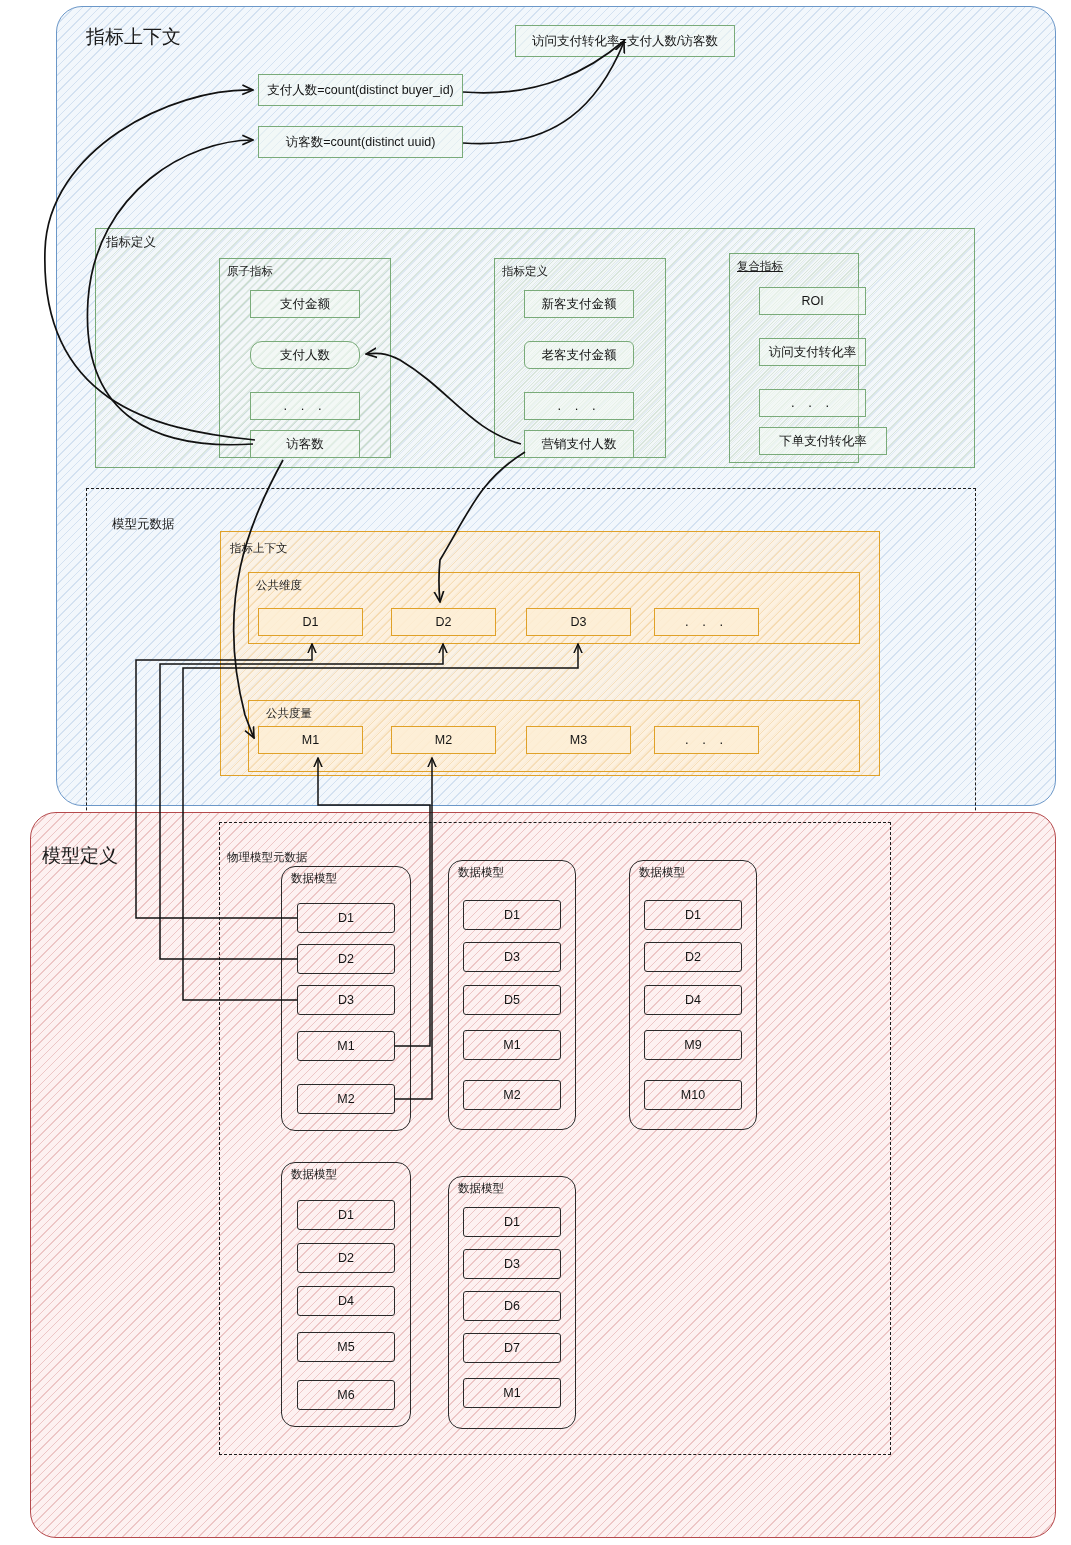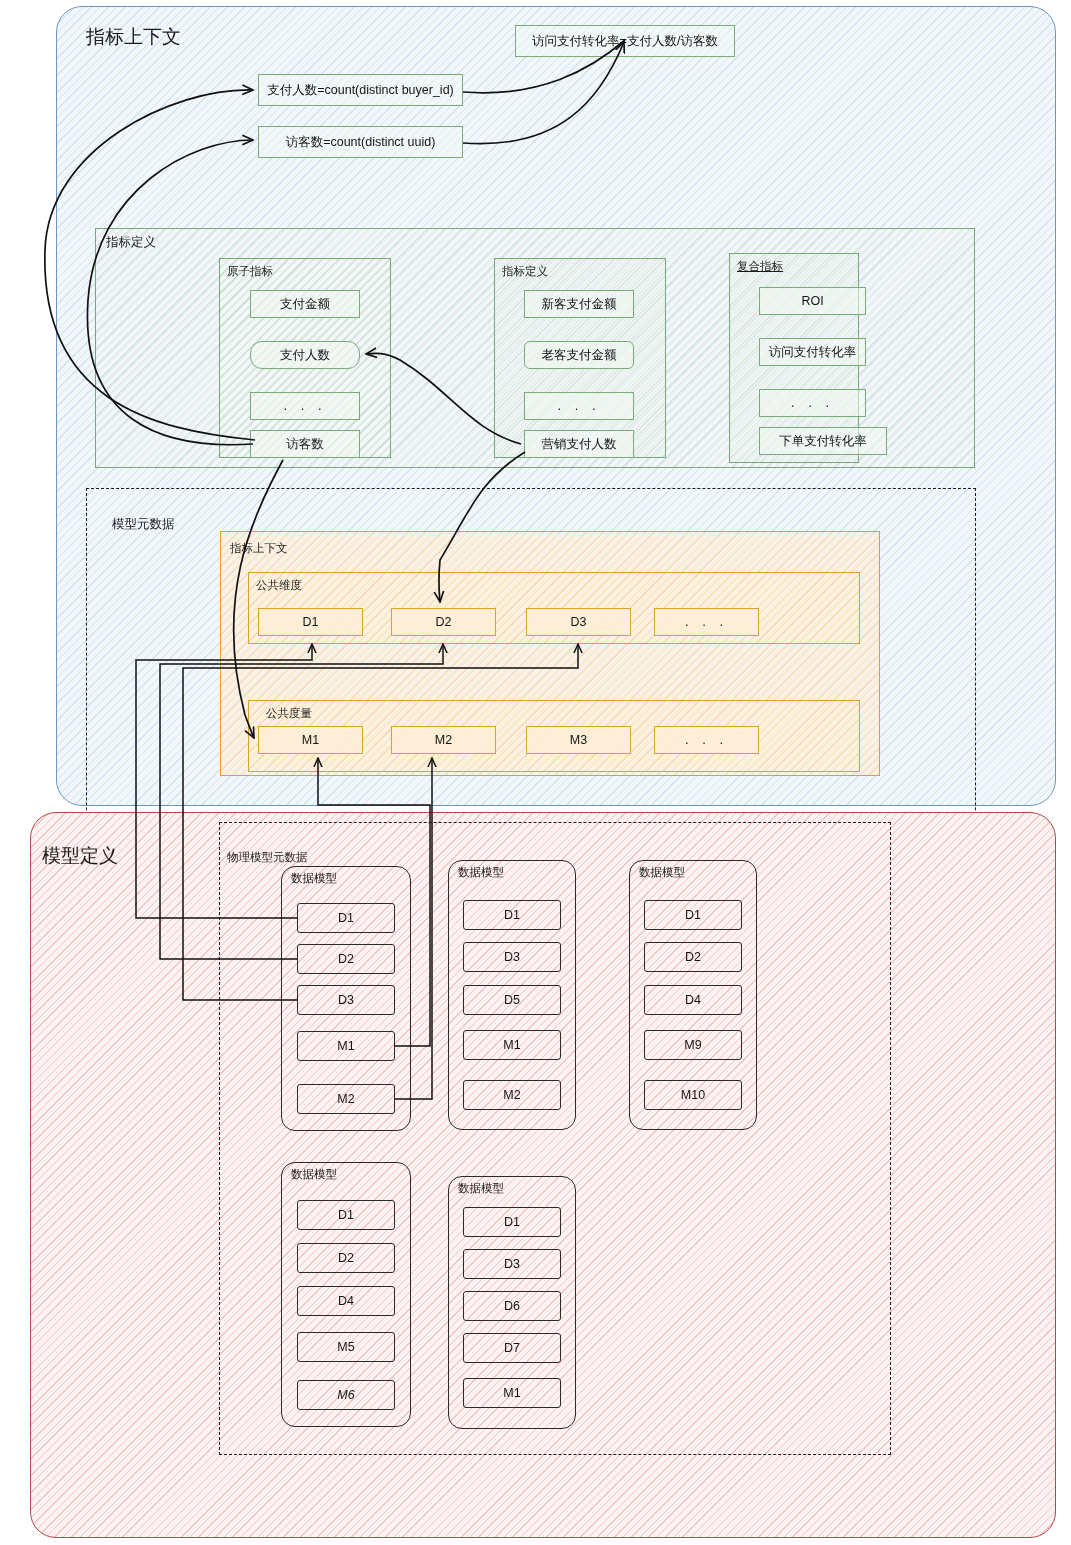--- a/index.html
+++ b/index.html
@@ -157,21 +157,21 @@
   <div class="box box-dark" style="left:644px;top:985px;width:98px;height:30px;">D4</div>
   <div class="box box-dark" style="left:644px;top:1030px;width:98px;height:30px;">M9</div>
   <div class="box box-dark" style="left:644px;top:1080px;width:98px;height:30px;">M10</div>
 
   <div class="dm-card" style="left:281px;top:1162px;width:130px;height:265px;"></div>
   <div class="dm-title" style="left:291px;top:1167px;">数据模型</div>
   <div class="box box-dark" style="left:297px;top:1200px;width:98px;height:30px;">D1</div>
   <div class="box box-dark" style="left:297px;top:1243px;width:98px;height:30px;">D2</div>
   <div class="box box-dark" style="left:297px;top:1286px;width:98px;height:30px;">D4</div>
   <div class="box box-dark" style="left:297px;top:1332px;width:98px;height:30px;">M5</div>
-  <div class="box box-dark" style="left:297px;top:1380px;width:98px;height:30px;font-style:italic;">M6</div>
+  <div class="box box-dark" style="left:297px;top:1380px;width:98px;height:30px;">M6</div>
 
   <div class="dm-card" style="left:448px;top:1176px;width:128px;height:253px;"></div>
   <div class="dm-title" style="left:458px;top:1181px;">数据模型</div>
   <div class="box box-dark" style="left:463px;top:1207px;width:98px;height:30px;">D1</div>
   <div class="box box-dark" style="left:463px;top:1249px;width:98px;height:30px;">D3</div>
   <div class="box box-dark" style="left:463px;top:1291px;width:98px;height:30px;">D6</div>
   <div class="box box-dark" style="left:463px;top:1333px;width:98px;height:30px;">D7</div>
   <div class="box box-dark" style="left:463px;top:1378px;width:98px;height:30px;">M1</div>
 
   <svg class="overlay" viewBox="0 0 1071 1545">

